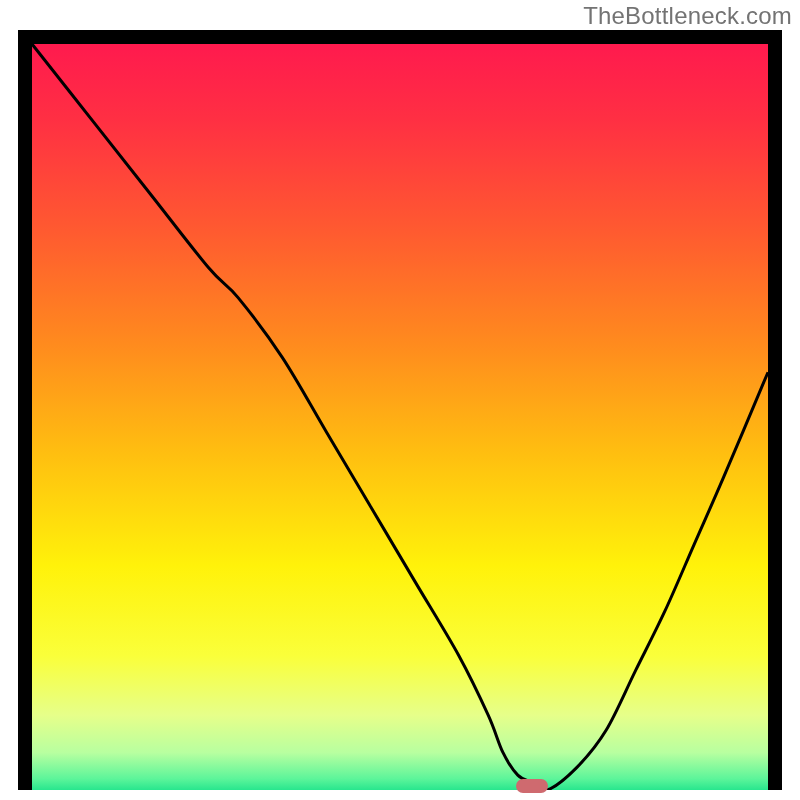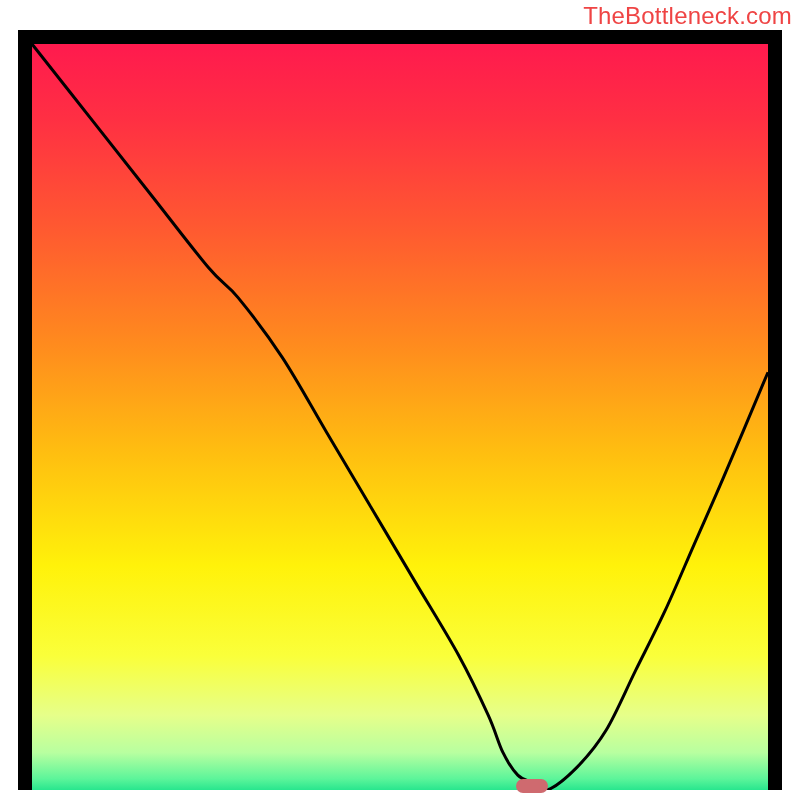--- a/index.html
+++ b/index.html
@@ -14,21 +14,21 @@
     position: relative;
     width: 800px;
     height: 800px;
   }
   .watermark {
     position: absolute;
     top: 2px;
     right: 8px;
     font-family: Arial, Helvetica, sans-serif;
     font-size: 24px;
-    color: #ef4444;
+    color: #737373;
     letter-spacing: 0.2px;
     user-select: none;
   }
   .frame {
     position: absolute;
     left: 18px;
     top: 30px;
     width: 764px;
     height: 760px;
     box-sizing: border-box;

